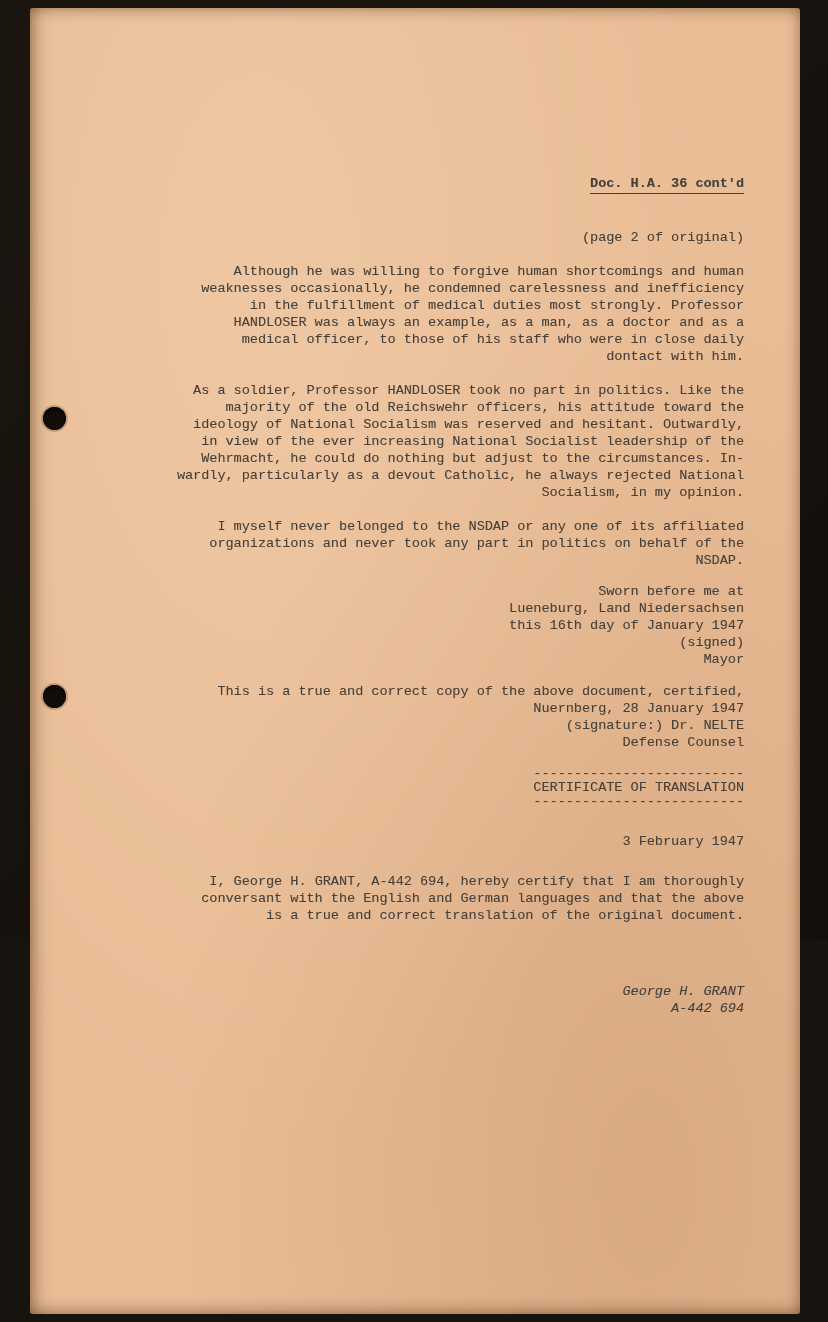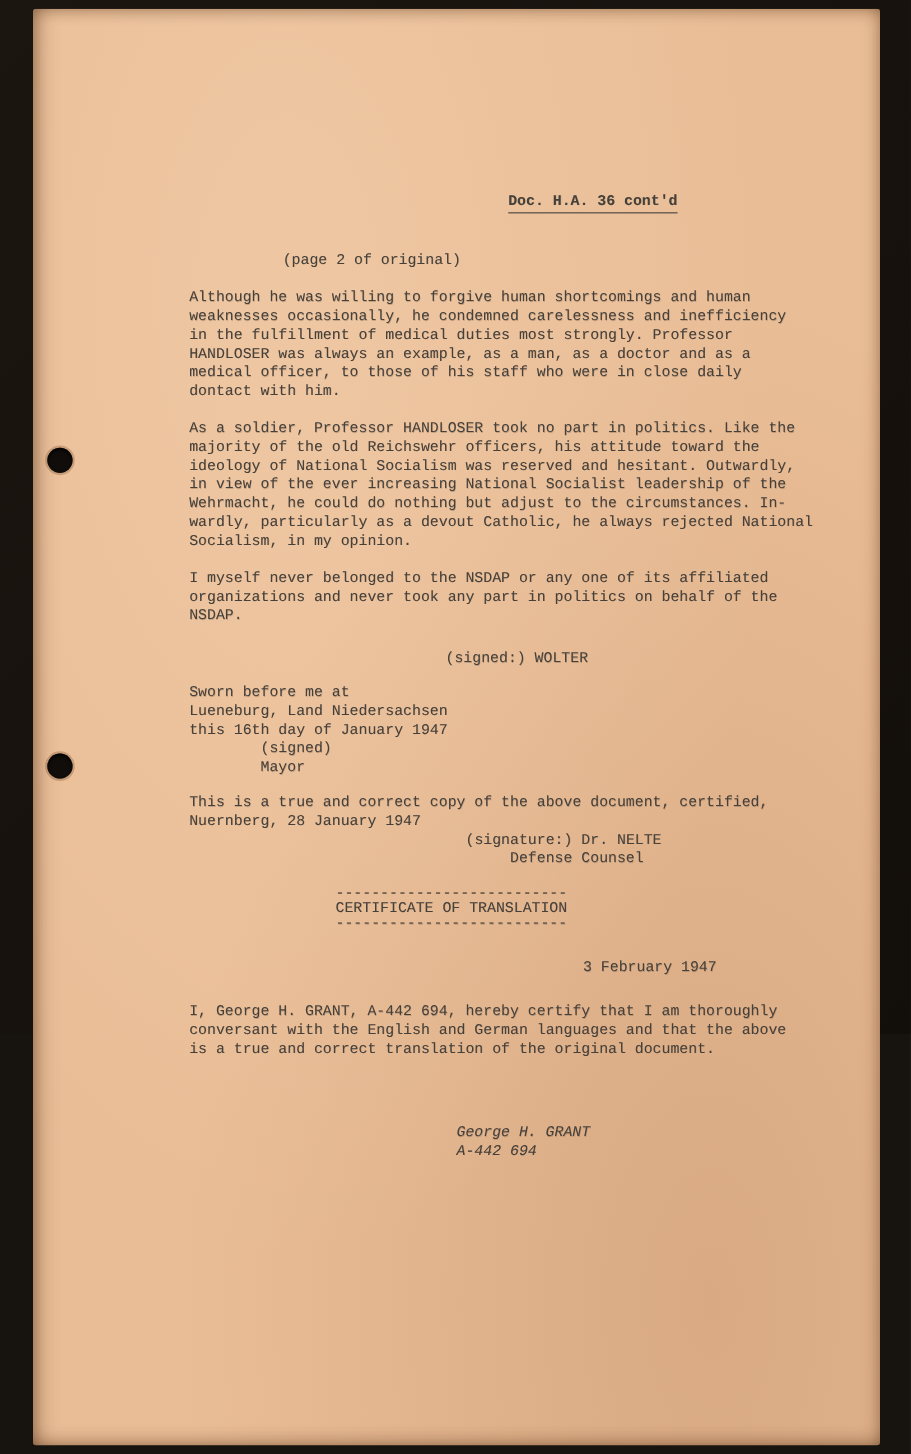--- a/index.html
+++ b/index.html
@@ -8,20 +8,21 @@
     width: 828px;
     height: 1322px;
     background: #17130f;
     overflow: hidden;
   }
   .scan-frame {
     position: relative;
     width: 828px;
     height: 940px;
     background: linear-gradient(135deg, #1b1610 0%, #120e0a 100%);
+    text-align: right;
   }
   .paper {
     position: absolute;
     left: 30px;
     top: 8px;
     width: 770px;
     height: 1306px;
     background:
       radial-gradient(ellipse at 30% 20%, rgba(255,230,200,0.25), rgba(255,230,200,0) 60%),
       radial-gradient(ellipse at 80% 90%, rgba(140,80,40,0.18), rgba(140,80,40,0) 55%),
@@ -109,21 +110,20 @@
 in view of the ever increasing National Socialist leadership of the
 Wehrmacht, he could do nothing but adjust to the circumstances. In-
 wardly, particularly as a devout Catholic, he always rejected National
 Socialism, in my opinion.</p>
 
 
       <p class="para pre">I myself never belonged to the NSDAP or any one of its affiliated
 organizations and never took any part in politics on behalf of the
 NSDAP.</p>
 
-      <div class="signed-line">(signed:)  WOLTER</div>
 
       <div class="sworn-block pre">Sworn before me at
 Lueneburg, Land Niedersachsen
 this 16th day of January 1947
         (signed)
         Mayor</div>
 
       <div class="certified-block pre">This is a true and correct copy of the above document, certified,
 Nuernberg, 28 January 1947
                                (signature:) Dr. NELTE

